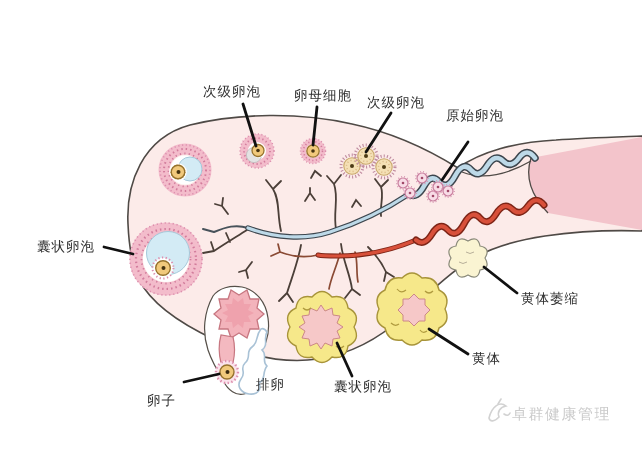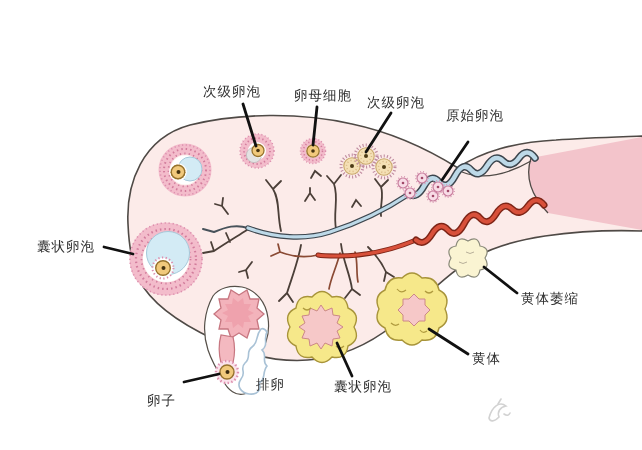--- a/index.html
+++ b/index.html
@@ -256,13 +256,14 @@
   <div class="lbl" style="left:294px;top:88px">卵母细胞</div>
   <div class="lbl" style="left:367px;top:95px">次级卵泡</div>
   <div class="lbl" style="left:446px;top:108px">原始卵泡</div>
   <div class="lbl" style="left:37px;top:239px">囊状卵泡</div>
   <div class="lbl" style="left:147px;top:393px">卵子</div>
   <div class="lbl" style="left:256px;top:377px">排卵</div>
   <div class="lbl" style="left:334px;top:379px">囊状卵泡</div>
   <div class="lbl" style="left:472px;top:351px">黄体</div>
   <div class="lbl" style="left:521px;top:291px">黄体萎缩</div>
 
+  <div class="wm" style="left:512px;top:405px">卓群健康管理</div>
 </div>
 
 </body></html>

